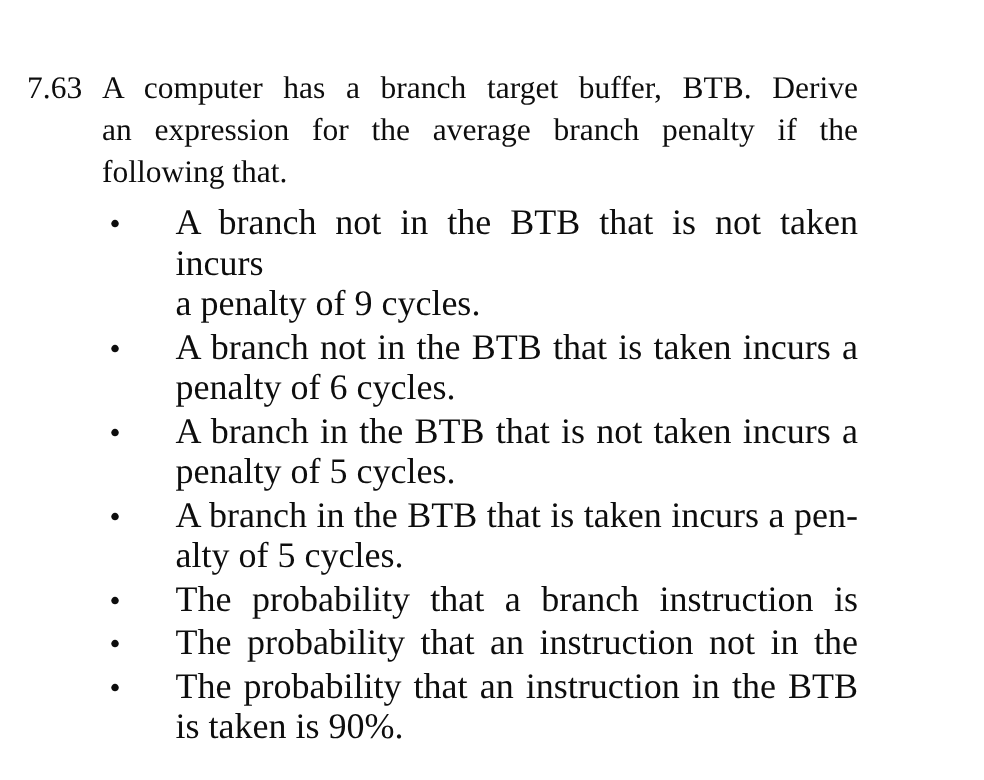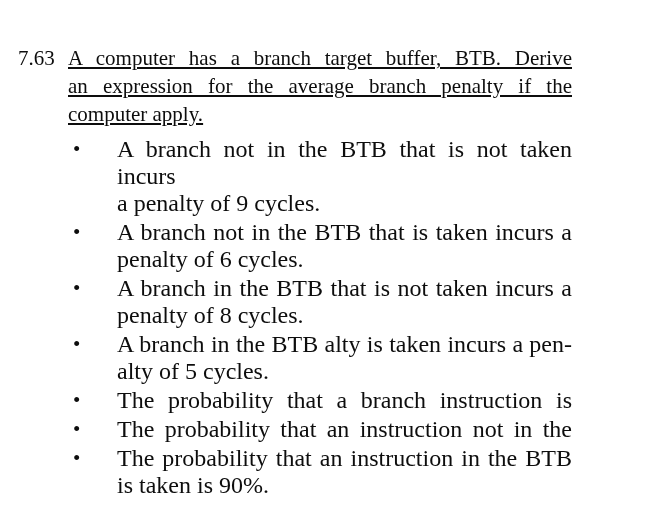--- a/index.html
+++ b/index.html
@@ -29,21 +29,20 @@
     width: 50px;
     flex: 0 0 50px;
     font-size: 21px;
     line-height: 28px;
   }
   .intro {
     width: 504px;
     flex: 0 0 504px;
     font-size: 21px;
     line-height: 28px;
-    text-decoration: underline;
   }
   .bullets {
     margin-left: 55px;
     margin-top: 8px;
   }
   .bullet {
     display: flex;
     margin-bottom: 2px;
   }
   .dot {
@@ -70,21 +69,21 @@
 <body>
 
 <div class="page">
   <div class="content">
 
     <div class="intro-row">
       <div class="pnum">7.63</div>
       <div class="intro">
         <div class="ln j">A computer has a branch target buffer, BTB. Derive</div>
         <div class="ln j">an expression for the average branch penalty if the</div>
-        <div class="ln">computer apply.</div>
+        <div class="ln">following that.</div>
       </div>
     </div>
 
     <div class="bullets">
 
       <div class="bullet">
         <div class="dot">•</div>
         <div class="btext">
           <div class="ln j">A branch not in the BTB that is not taken incurs</div>
           <div class="ln">a penalty of 9 cycles.</div>
@@ -96,28 +95,28 @@
         <div class="btext">
           <div class="ln j">A branch not in the BTB that is taken incurs a</div>
           <div class="ln">penalty of 6 cycles.</div>
         </div>
       </div>
 
       <div class="bullet">
         <div class="dot">•</div>
         <div class="btext">
           <div class="ln j">A branch in the BTB that is not taken incurs a</div>
-          <div class="ln">penalty of 8 cycles.</div>
+          <div class="ln">penalty of 5 cycles.</div>
         </div>
       </div>
 
       <div class="bullet">
         <div class="dot">•</div>
         <div class="btext">
-          <div class="ln j">A branch in the BTB alty is taken incurs a pen-</div>
+          <div class="ln j">A branch in the BTB that is taken incurs a pen-</div>
           <div class="ln">alty of 5 cycles.</div>
         </div>
       </div>
 
       <div class="bullet">
         <div class="dot">•</div>
         <div class="btext">
           <div class="ln j">The probability that a branch instruction is</div>
         </div>
       </div>

